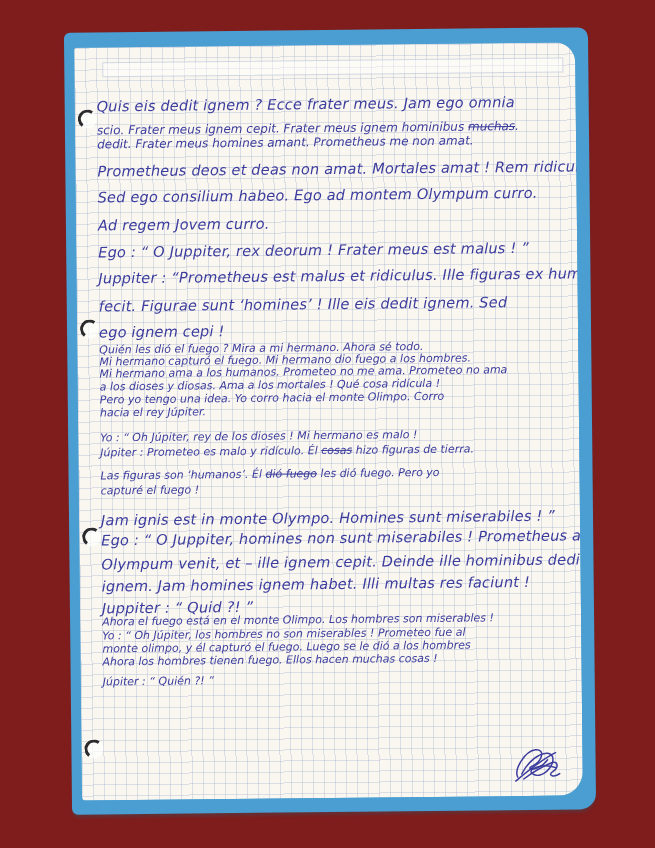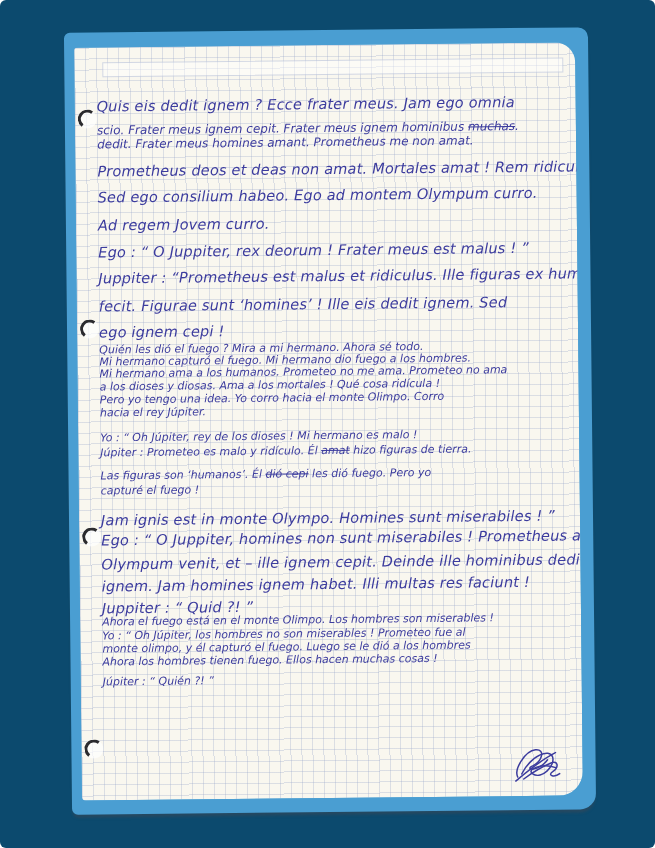--- a/index.html
+++ b/index.html
@@ -2,21 +2,21 @@
 <html style="--folder: #4a9ed2; --paper: #f9f7ef; --ink: #3c3c9e;"><head>
 <meta charset="utf-8">
 <style>
   html,body{margin:0;padding:0;}
   body{
     width:655px;height:848px;
     background:#ffffff;
     font-family:"DejaVu Sans",sans-serif;
     overflow:hidden;
   }
-  .scene{position:relative;width:655px;height:848px;background:#0c4a6e;border-radius:6px;}
+  .scene{position:relative;width:655px;height:848px;background:#7f1d1d;}
   .folder{
     position:absolute;left:68px;top:30px;width:524px;height:782px;
     background:var(--folder,#4a9ed2);
     border-radius:6px 10px 16px 6px;
     transform:rotate(-0.6deg);
     box-shadow:0 4px 3px -1px rgba(70,70,80,.45);
   }
   .paper{
     position:absolute;left:10px;top:15px;right:13px;bottom:14px;
     background-color:var(--paper,#f9f7ef);
@@ -79,22 +79,22 @@
           <div class="line lat" style="margin-top: 4px;"><span>Juppiter : “Prometheus est malus et ridiculus. Ille figuras ex humi</span></div>
           <div class="line lat" style="margin-top: 6px;"><span>fecit. Figurae sunt ‘homines’ ! Ille eis dedit ignem. Sed</span></div>
           <div class="line lat" style="margin-top: 4px;"><span>ego ignem cepi !</span></div>
           <div class="line sm" style="margin-top: 0px;"><span>Quién les dió el fuego ? Mira a mi hermano. Ahora sé todo.</span></div>
           <div class="line sm" style="margin-top: -1px;"><span>Mi hermano capturó el fuego. Mi hermano dio fuego a los hombres.</span></div>
           <div class="line sm" style="margin-top: -1px;"><span>Mi hermano ama a los humanos. Prometeo no me ama. Prometeo no ama</span></div>
           <div class="line sm" style="margin-top: 0px;"><span>a los dioses y diosas. Ama a los mortales ! Qué cosa ridícula !</span></div>
           <div class="line sm" style="margin-top: 0px;"><span>Pero yo tengo una idea. Yo corro hacia el monte Olimpo. Corro</span></div>
           <div class="line sm" style="margin-top: 0px;"><span>hacia el rey Júpiter.</span></div>
           <div class="line sm" style="margin-top: 12px;"><span>Yo : “ Oh Júpiter, rey de los dioses ! Mi hermano es malo !</span></div>
-          <div class="line sm" style="margin-top: 2px;"><span>Júpiter : Prometeo es malo y ridículo. Él </span><span class="strike">amat</span><span> hizo figuras de tierra.</span></div>
-          <div class="line sm" style="margin-top: 10px;"><span>Las figuras son ‘humanos’. Él </span><span class="strike">dió cepi</span><span> les dió fuego. Pero yo</span></div>
+          <div class="line sm" style="margin-top: 2px;"><span>Júpiter : Prometeo es malo y ridículo. Él </span><span class="strike">cosas</span><span> hizo figuras de tierra.</span></div>
+          <div class="line sm" style="margin-top: 10px;"><span>Las figuras son ‘humanos’. Él </span><span class="strike">dió fuego</span><span> les dió fuego. Pero yo</span></div>
           <div class="line sm" style="margin-top: 2px;"><span>capturé el fuego !</span></div>
           <div class="line lat" style="margin-top: 12px;"><span>Jam ignis est in monte Olympo. Homines sunt miserabiles ! ”</span></div>
           <div class="line lat" style="margin-top: -2px;"><span>Ego : “ O Juppiter, homines non sunt miserabiles ! Prometheus ad montem</span></div>
           <div class="line lat" style="margin-top: 2px;"><span>Olympum venit, et – ille ignem cepit. Deinde ille hominibus dedit</span></div>
           <div class="line lat" style="margin-top: 0px;"><span>ignem. Jam homines ignem habet. Illi multas res faciunt !</span></div>
           <div class="line lat" style="margin-top: 0px;"><span>Juppiter : “ Quid ?! ”</span></div>
           <div class="line sm" style="margin-top: -4px;"><span>Ahora el fuego está en el monte Olimpo. Los hombres son miserables !</span></div>
           <div class="line sm" style="margin-top: 1px;"><span>Yo : “ Oh Júpiter, los hombres no son miserables ! Prometeo fue al</span></div>
           <div class="line sm" style="margin-top: 0px;"><span>monte olimpo, y él capturó el fuego. Luego se le dió a los hombres</span></div>
           <div class="line sm" style="margin-top: 0px;"><span>Ahora los hombres tienen fuego. Ellos hacen muchas cosas !</span></div>

